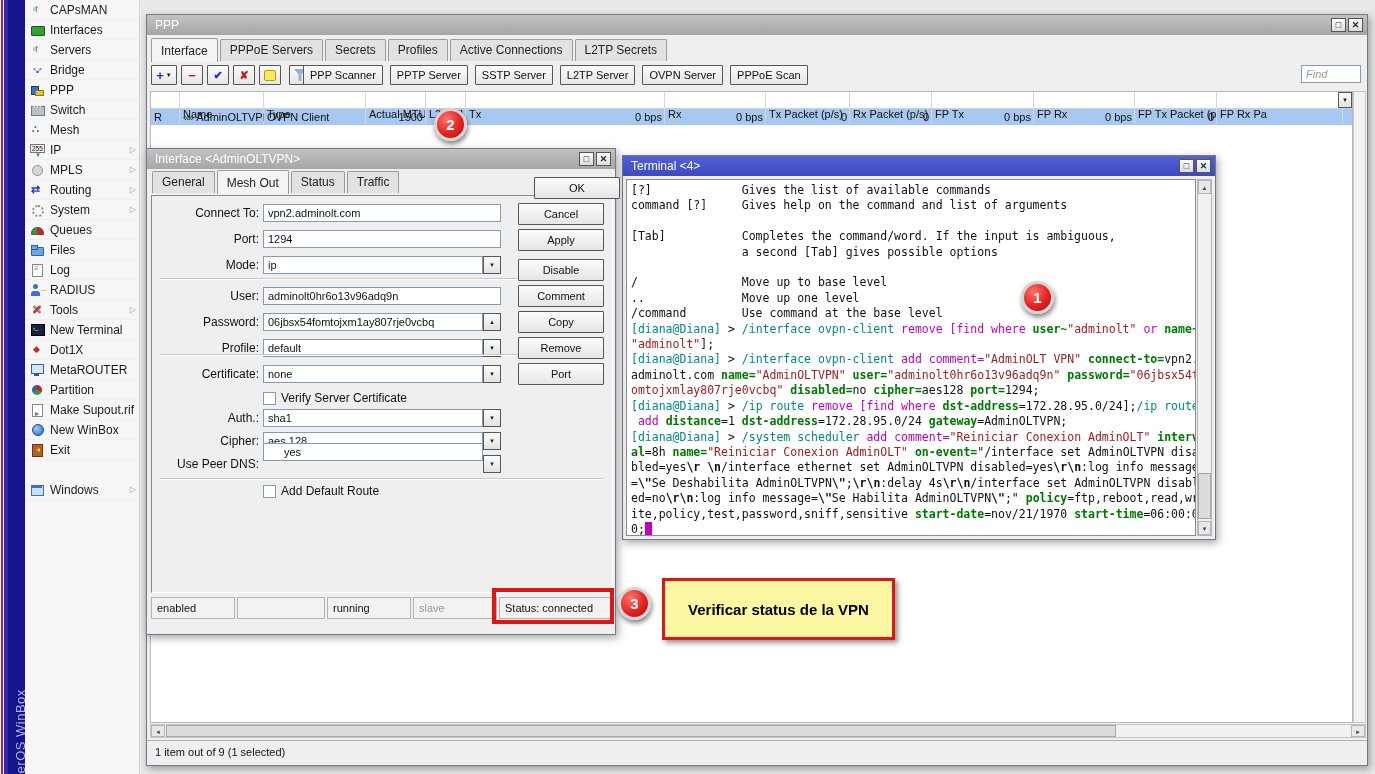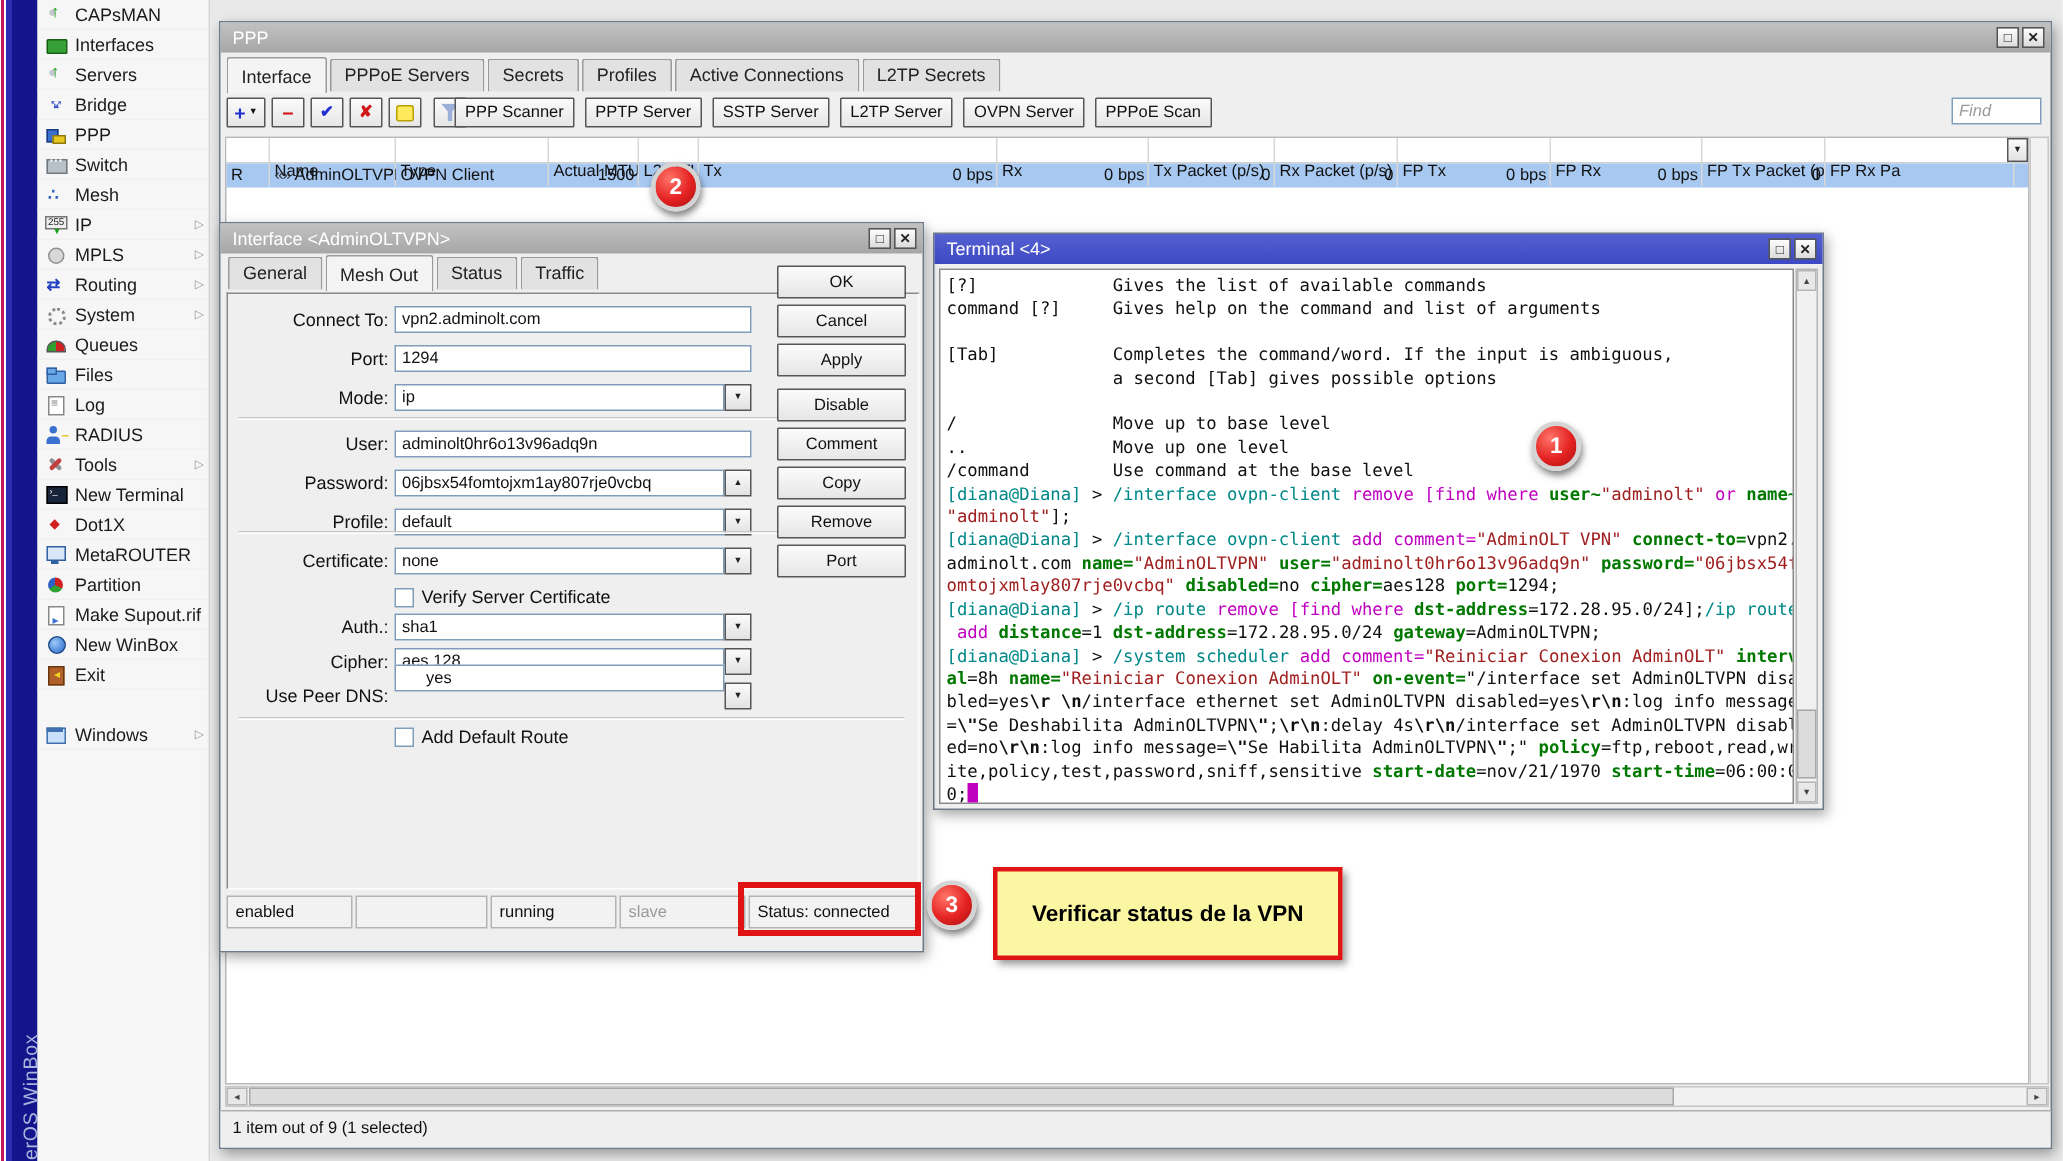--- a/index.html
+++ b/index.html
@@ -430,21 +430,21 @@
       <div class="chk-row" style="top: 242px;">
         <span class="checkbox"></span>
         <span>Verify Server Certificate</span>
       </div>
       <div class="chk-row" style="top: 335px;">
         <span class="checkbox"></span>
         <span>Add Default Route</span>
       </div>
     </div>
   <div id="dlg-buttons">
-      <div class="btn dlg-btn" style="top: 28px;">OK</div>
+      <div class="btn dlg-btn" style="top: 28px; margin-left: 16px;">OK</div>
       <div class="btn dlg-btn" style="top: 54px;">Cancel</div>
       <div class="btn dlg-btn" style="top: 80px;">Apply</div>
       <div class="btn dlg-btn" style="top: 110px;">Disable</div>
       <div class="btn dlg-btn" style="top: 136px;">Comment</div>
       <div class="btn dlg-btn" style="top: 162px;">Copy</div>
       <div class="btn dlg-btn" style="top: 188px;">Remove</div>
       <div class="btn dlg-btn" style="top: 214px;">Port</div>
     </div>
   <div id="dlg-footer">
       <div class="foot-cell" style="left: 4px; top: 448px; width: 84px;">enabled</div>

